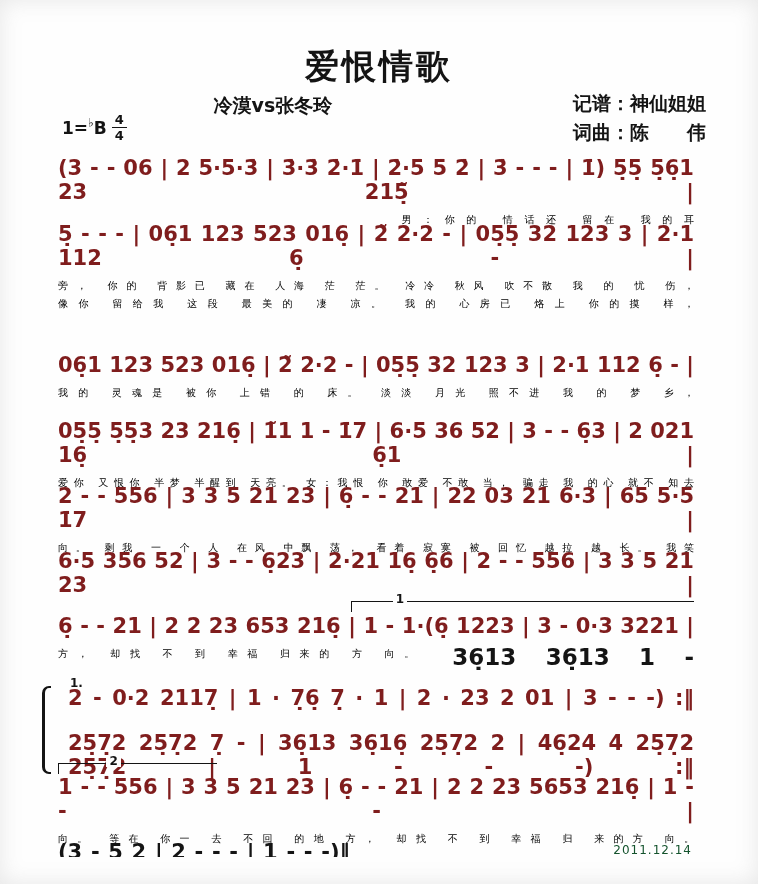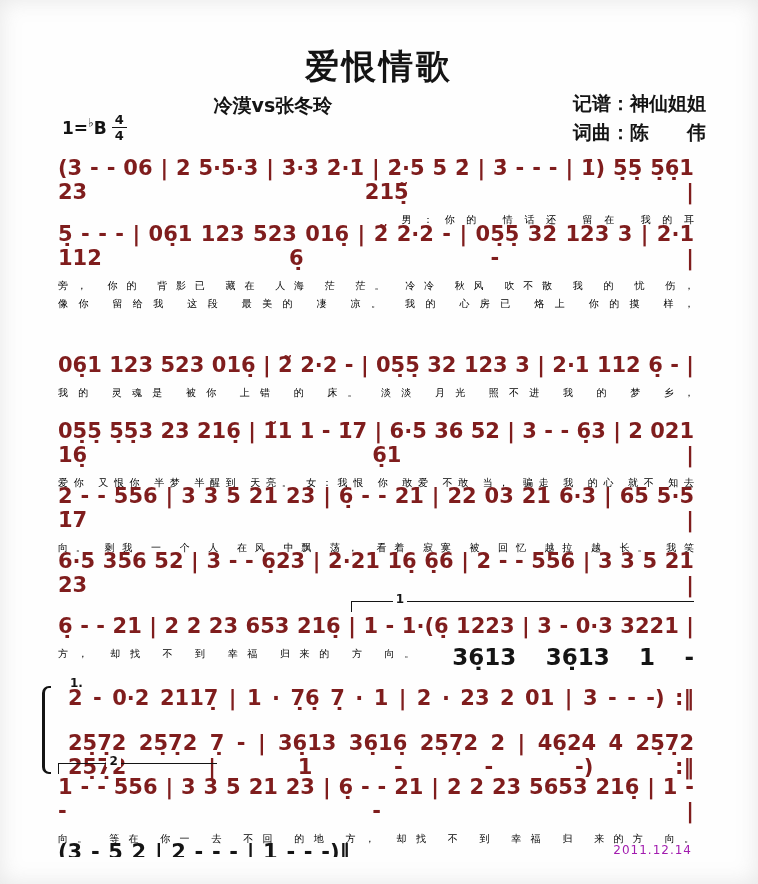--- a/index.html
+++ b/index.html
@@ -64,21 +64,21 @@
   .voice2-row { margin-top:21px; }
   .volta-inline { position:absolute; left:12px; top:-10px; font-size:12px; font-weight:bold; }
   .duet .notes { padding-left:10px; }
   .coda-line {
     position:absolute; left:58px; top:840px; width:292px; height:17px;
     overflow:hidden; font-weight:bold; font-size:21px;
     text-align:justify; text-align-last:justify;
   }
   .date-stamp {
     position:absolute; right:66px; top:843px; font-size:12px;
-    color:#a21caf; letter-spacing:1px;
+    color:#14532d; letter-spacing:1px;
   }
 </style>
 </head>
 <body>
 
 <div class="page">
 
   <div class="title">爱恨情歌</div>
   <div class="subtitle">冷漠vs张冬玲</div>
 

